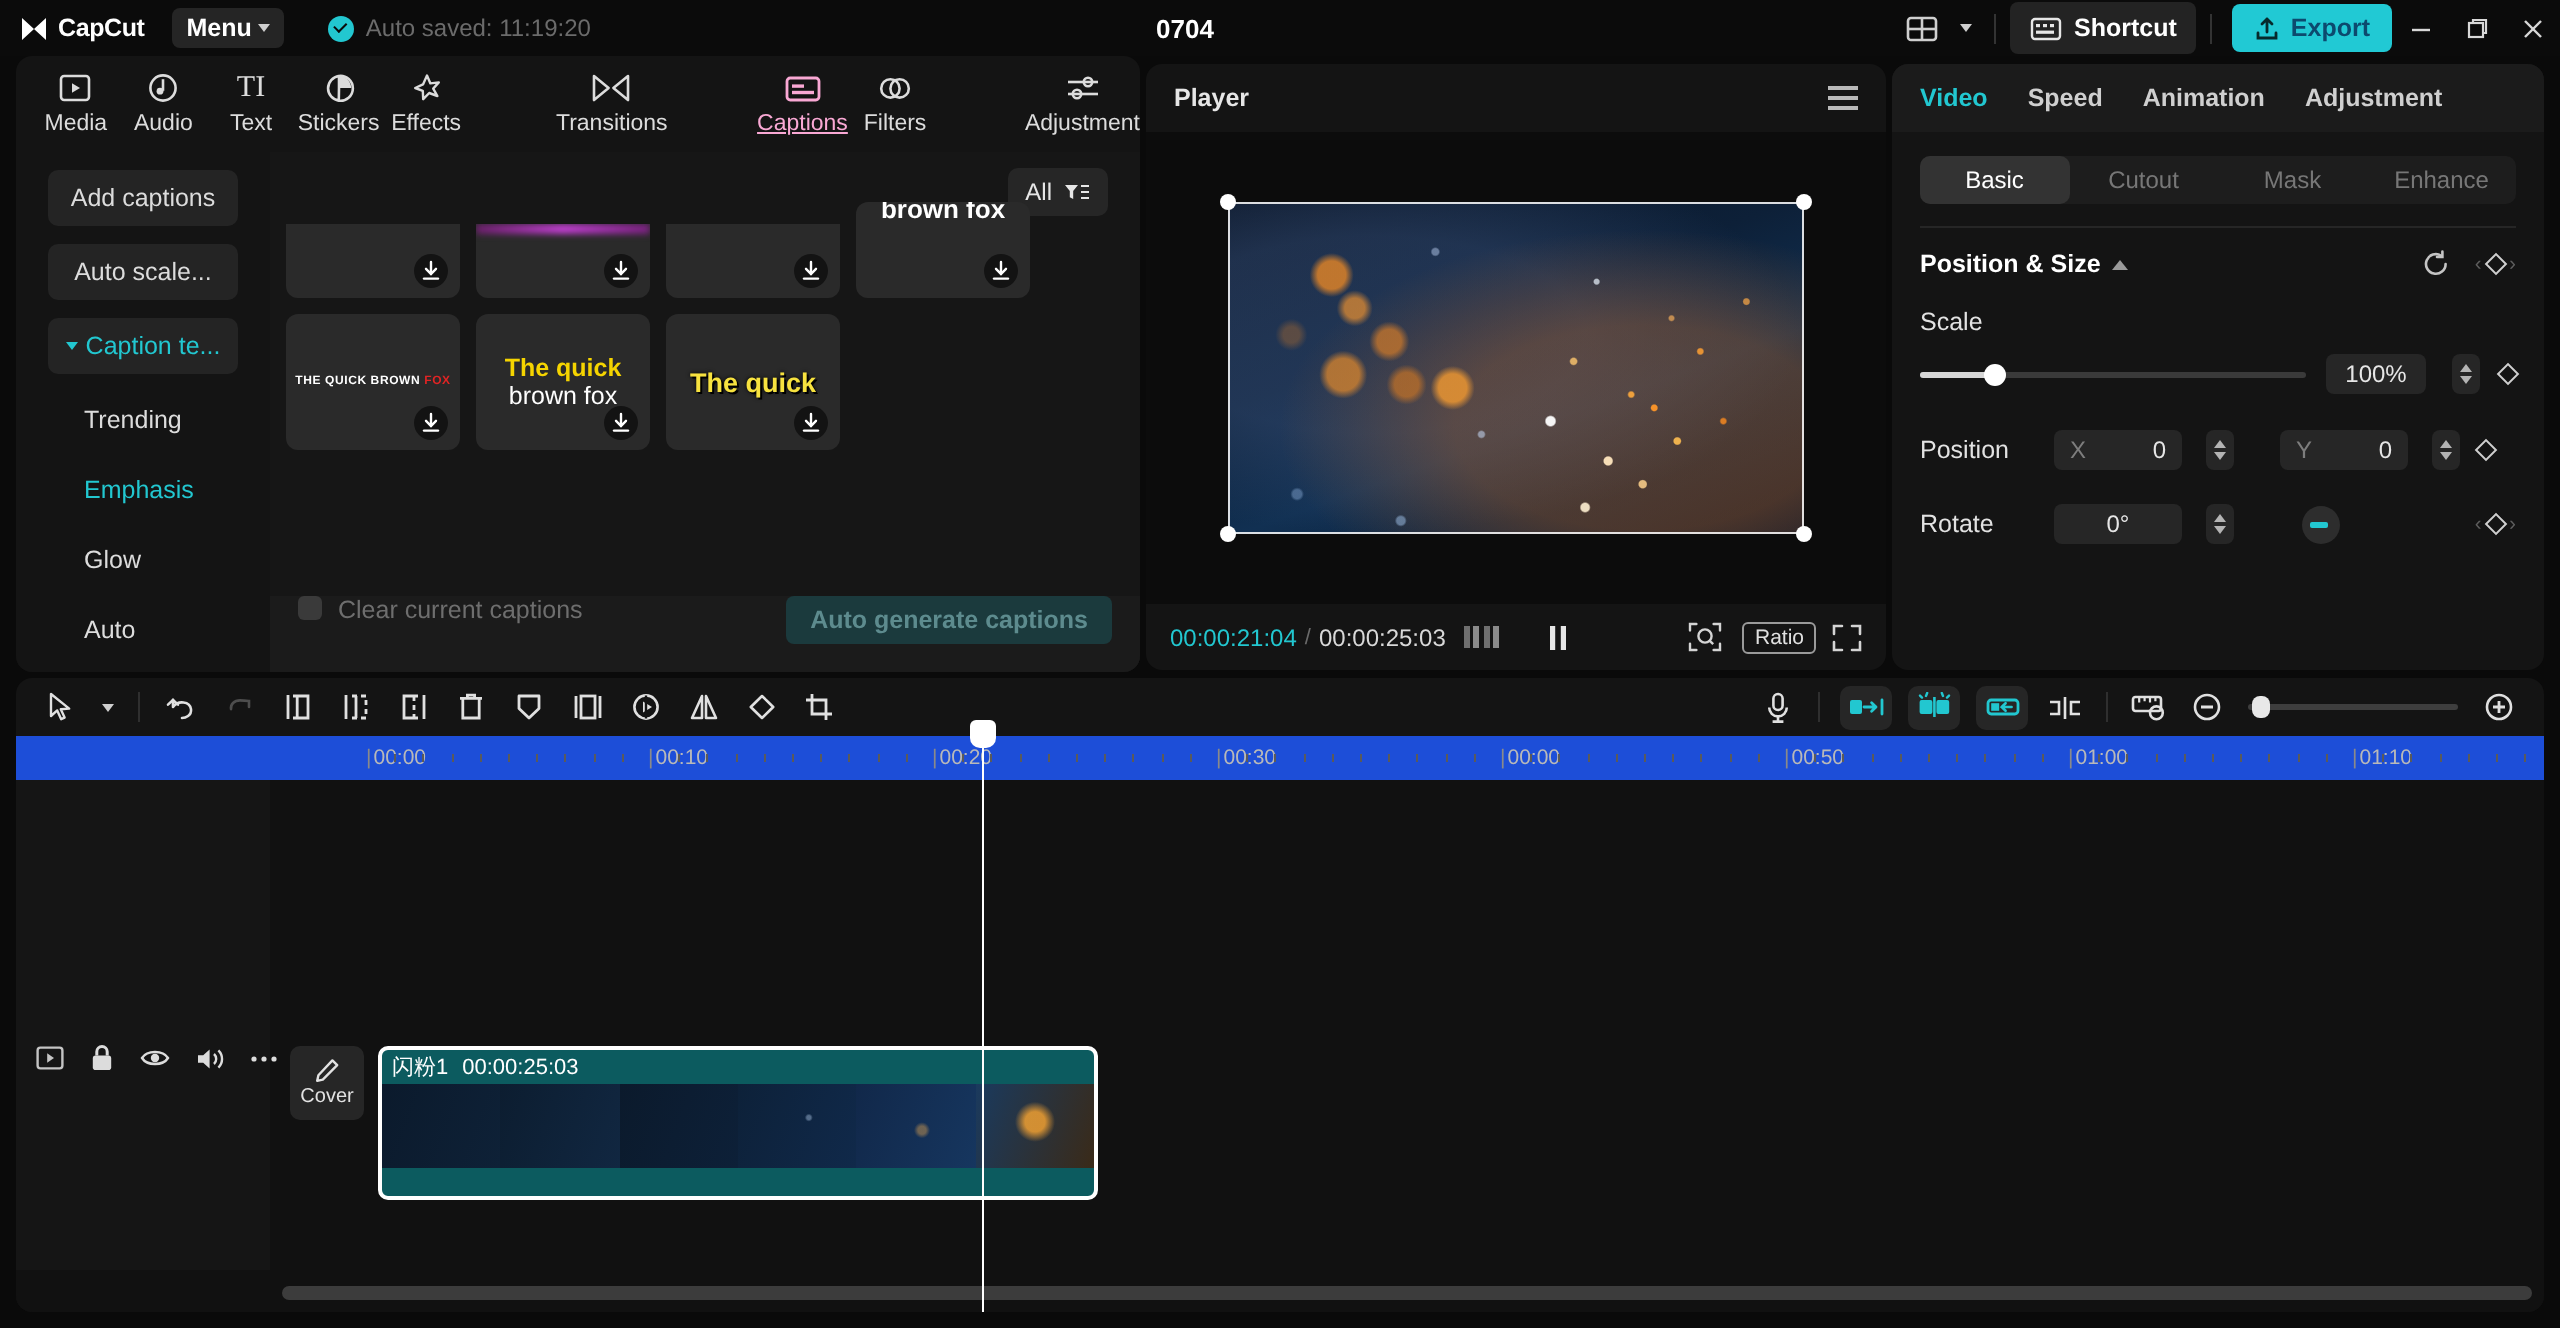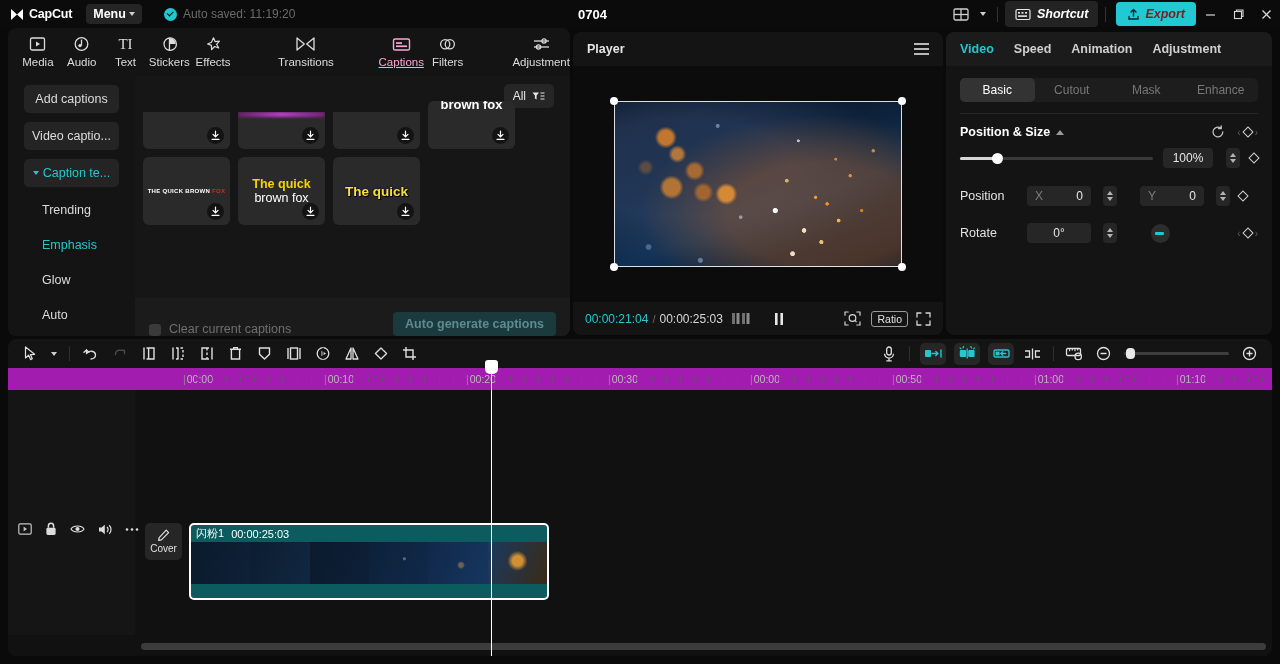--- a/index.html
+++ b/index.html
@@ -24,30 +24,30 @@
   .menu-btn {
     margin-left:14px; height:20px; padding:0 7px; border-radius:4px;
     background:#252525; display:flex; align-items:center; gap:3px;
     font-size:12.5px; color:#fff; font-weight:bold; cursor:pointer;
   }
   .caret-d { width:0;height:0;border-left:3.5px solid transparent;border-right:3.5px solid transparent;border-top:4px solid #cfcfcf; }
   .autosave { margin-left:22px; display:flex; align-items:center; gap:6px; font-size:12px; color:#6b6b6b; }
   .check-dot { width:13px;height:13px;border-radius:50%;background:#22c7d0;position:relative; }
   .check-dot::after{content:"";position:absolute;left:3.2px;top:3.6px;width:5px;height:2.6px;border-left:1.6px solid #0b0b0b;border-bottom:1.6px solid #0b0b0b;transform:rotate(-45deg);}
   .proj-title { position:absolute; left:578px; top:0; height:28px; display:flex; align-items:center; font-size:13px; color:#fff; font-weight:bold;}
-  .tb-right { position:absolute; right:0; top:0; height:28px; display:flex; align-items:center; gap:0;font-style:italic; }
+  .tb-right { position:absolute; right:0; top:0; height:28px; display:flex; align-items:center; gap:0; }
   .tb-ico { width:30px;height:24px;display:flex;align-items:center;justify-content:center;cursor:pointer;color:#cfcfcf;}
   .tb-sep { width:1px;height:15px;background:#333;margin:0 7px; }
   .shortcut-btn {
     height:26px;display:flex;align-items:center;gap:6px;padding:0 10px;border-radius:4px;
     background:#232323;font-size:12.5px;color:#fff;font-weight:bold;cursor:pointer;
   }
   .export-btn {
     height:24px;display:flex;align-items:center;gap:5px;padding:0 11px;border-radius:4px;
-    background:#21c9d4;font-size:12.5px;color:#7f1d1d;font-weight:bold;cursor:pointer;margin-left:3px;
+    background:#21c9d4;font-size:12.5px;color:#0c4a6e;font-weight:bold;cursor:pointer;margin-left:3px;
   }
   .win-btn { width:28px;height:28px;display:flex;align-items:center;justify-content:center;cursor:pointer;color:#d8d8d8;font-size:13px;}
 
   
   .tooltabs {
     position:absolute; left:8px; top:28px; width:562px; height:48px;
     background:#141414; border-radius:8px 8px 0 0;
     display:flex; align-items:center; padding-left:8px; gap:0;
   }
   .tt {
@@ -89,21 +89,21 @@
     background:rgba(0,0,0,.55); display:flex; align-items:center; justify-content:center; cursor:pointer;}
   .cap-tiny { font-size:6px; font-weight:bold; letter-spacing:.3px; color:#fff; text-align:center; }
   .cap-tiny .fox { color:#e02424; }
   .cap-yellow { font-size:12.5px; font-weight:bold; color:#f5d400; line-height:1.15; text-align:center; }
   .cap-yellow .w { color:#fff; font-weight:normal; }
   .cap-yellow2 { font-size:13.5px; font-weight:bold; color:#f7e23f; text-shadow:0 0 2px #000,1px 1px 0 #000; }
   .pink-strip { position:absolute; left:0; top:0; width:100%; height:5px;
     background:linear-gradient(90deg,#6b1f6b,#c13fd1,#7a2180); filter:blur(1.5px); }
   .lp-bottom {
     position:absolute; left:0; bottom:0; width:100%; height:38px; background:#1b1b1b;
-    display:flex; align-items:flex-end; padding:0 14px;
+    display:flex; align-items:flex-start; padding:0 14px;
   }
   .cb { width:12px;height:12px;border-radius:3px;background:#3a3a3a;margin-right:8px; }
   .cb-lbl { font-size:12.5px; color:#6e6e6e; }
   .gen-btn {
     margin-left:auto; height:24px; padding:0 12px; border-radius:4px;
     background:#1b3a3d; color:#5d8b8e; font-size:12.5px; font-weight:bold;
     display:flex;align-items:center; cursor:pointer;
   }
 
   
@@ -195,21 +195,21 @@
   .dial::after{content:"";position:absolute;left:4px;top:8px;width:9px;height:3px;background:#22c7d0;border-radius:1px;}
 
   
   .timeline { position:absolute; left:8px; top:339px; width:1264px; height:317px; background:#141414; border-radius:8px; overflow:hidden;}
   .tl-toolbar { height:29px; display:flex; align-items:center; padding:0 8px; }
   .ti { width:29px; height:24px; display:flex; align-items:center; justify-content:center; cursor:pointer; color:#d8d8d8;}
   .ti.sq { background:#262626; border-radius:5px; width:26px; height:22px; margin:0 4px;}
   .tsep { width:1px; height:15px; background:#2f2f2f; margin:0 6px;}
   .zoom-slider { width:105px; height:3px; background:#3e3e3e; border-radius:2px; position:relative; margin:0 6px;}
   .zoom-slider .kn { position:absolute; left:2px; top:-4px; width:9px;height:11px;border-radius:4px;background:#e8e8e8;}
-  .ruler { position:absolute; left:0; top:29px; width:1264px; height:22px; background:#a21caf; }
+  .ruler { position:absolute; left:0; top:29px; width:1264px; height:22px; background:#1d4ed8; }
   .ruler .tick { position:absolute; top:9px; width:1px; height:4px; background:#5a5a5a; }
   .ruler .mjr { position:absolute; top:5px; font-size:10.5px; color:#b9b9b9; }
   .ruler .mjr::before { content:"|"; color:#8a8a8a; margin-right:1px;}
   .tl-body { position:absolute; left:0; top:51px; width:1264px; height:266px; background:#111; }
   .track-hdr { position:absolute; left:0; top:0; width:127px; height:245px; background:#151515;}
   .track-ctrls { position:absolute; left:10px; top:132px; display:flex; align-items:center; gap:13px; color:#cfcfcf;}
   .cover-btn { position:absolute; left:137px; top:133px; width:37px; height:37px; background:#262626; border-radius:5px;
      display:flex;flex-direction:column;align-items:center;justify-content:center;gap:1px;cursor:pointer;}
   .cover-btn .t { font-size:10px; color:#e2e2e2; }
   .clip { position:absolute; left:181px; top:133px; width:360px; height:77px; border:2px solid #fff; border-radius:5px; background:#0c5b5f; overflow:hidden;}
@@ -366,21 +366,21 @@
       <span class="lbl">Adjustment</span>
     </div>
   </div>
 
   <div class="leftpanel">
     <div class="lp-nav">
       <div class="lp-item">
         <span>Add captions</span>
       </div>
       <div class="lp-item">
-        <span>Video captio...</span>
+        <span>Auto scale...</span>
       </div>
       <div class="lp-item sel">
         <span class="tri"></span>
         <span>Caption te...</span>
       </div>
       <div class="lp-item plain">
         <span>Trending</span>
       </div>
       <div class="lp-item plain sel">
         <span>Emphasis</span>
@@ -565,20 +565,23 @@
             </svg>
         </span>
         <span class="kf">
           <span class="arrw">‹</span>
           <span class="diamond"></span>
           <span class="arrw">›</span>
         </span>
       </span>
     </div>
 
+    <div class="row" style="margin-top:15px">
+      <span class="row-lbl">Scale</span>
+    </div>
     <div class="row" style="margin-top:9px; gap:10px">
       <span class="slider">
         <span class="fill"></span>
         <span class="knob"></span>
       </span>
       <span class="numbox">100%</span>
       <span class="spin">
           <i class="u"></i>
           <i class="d"></i>
         </span>

